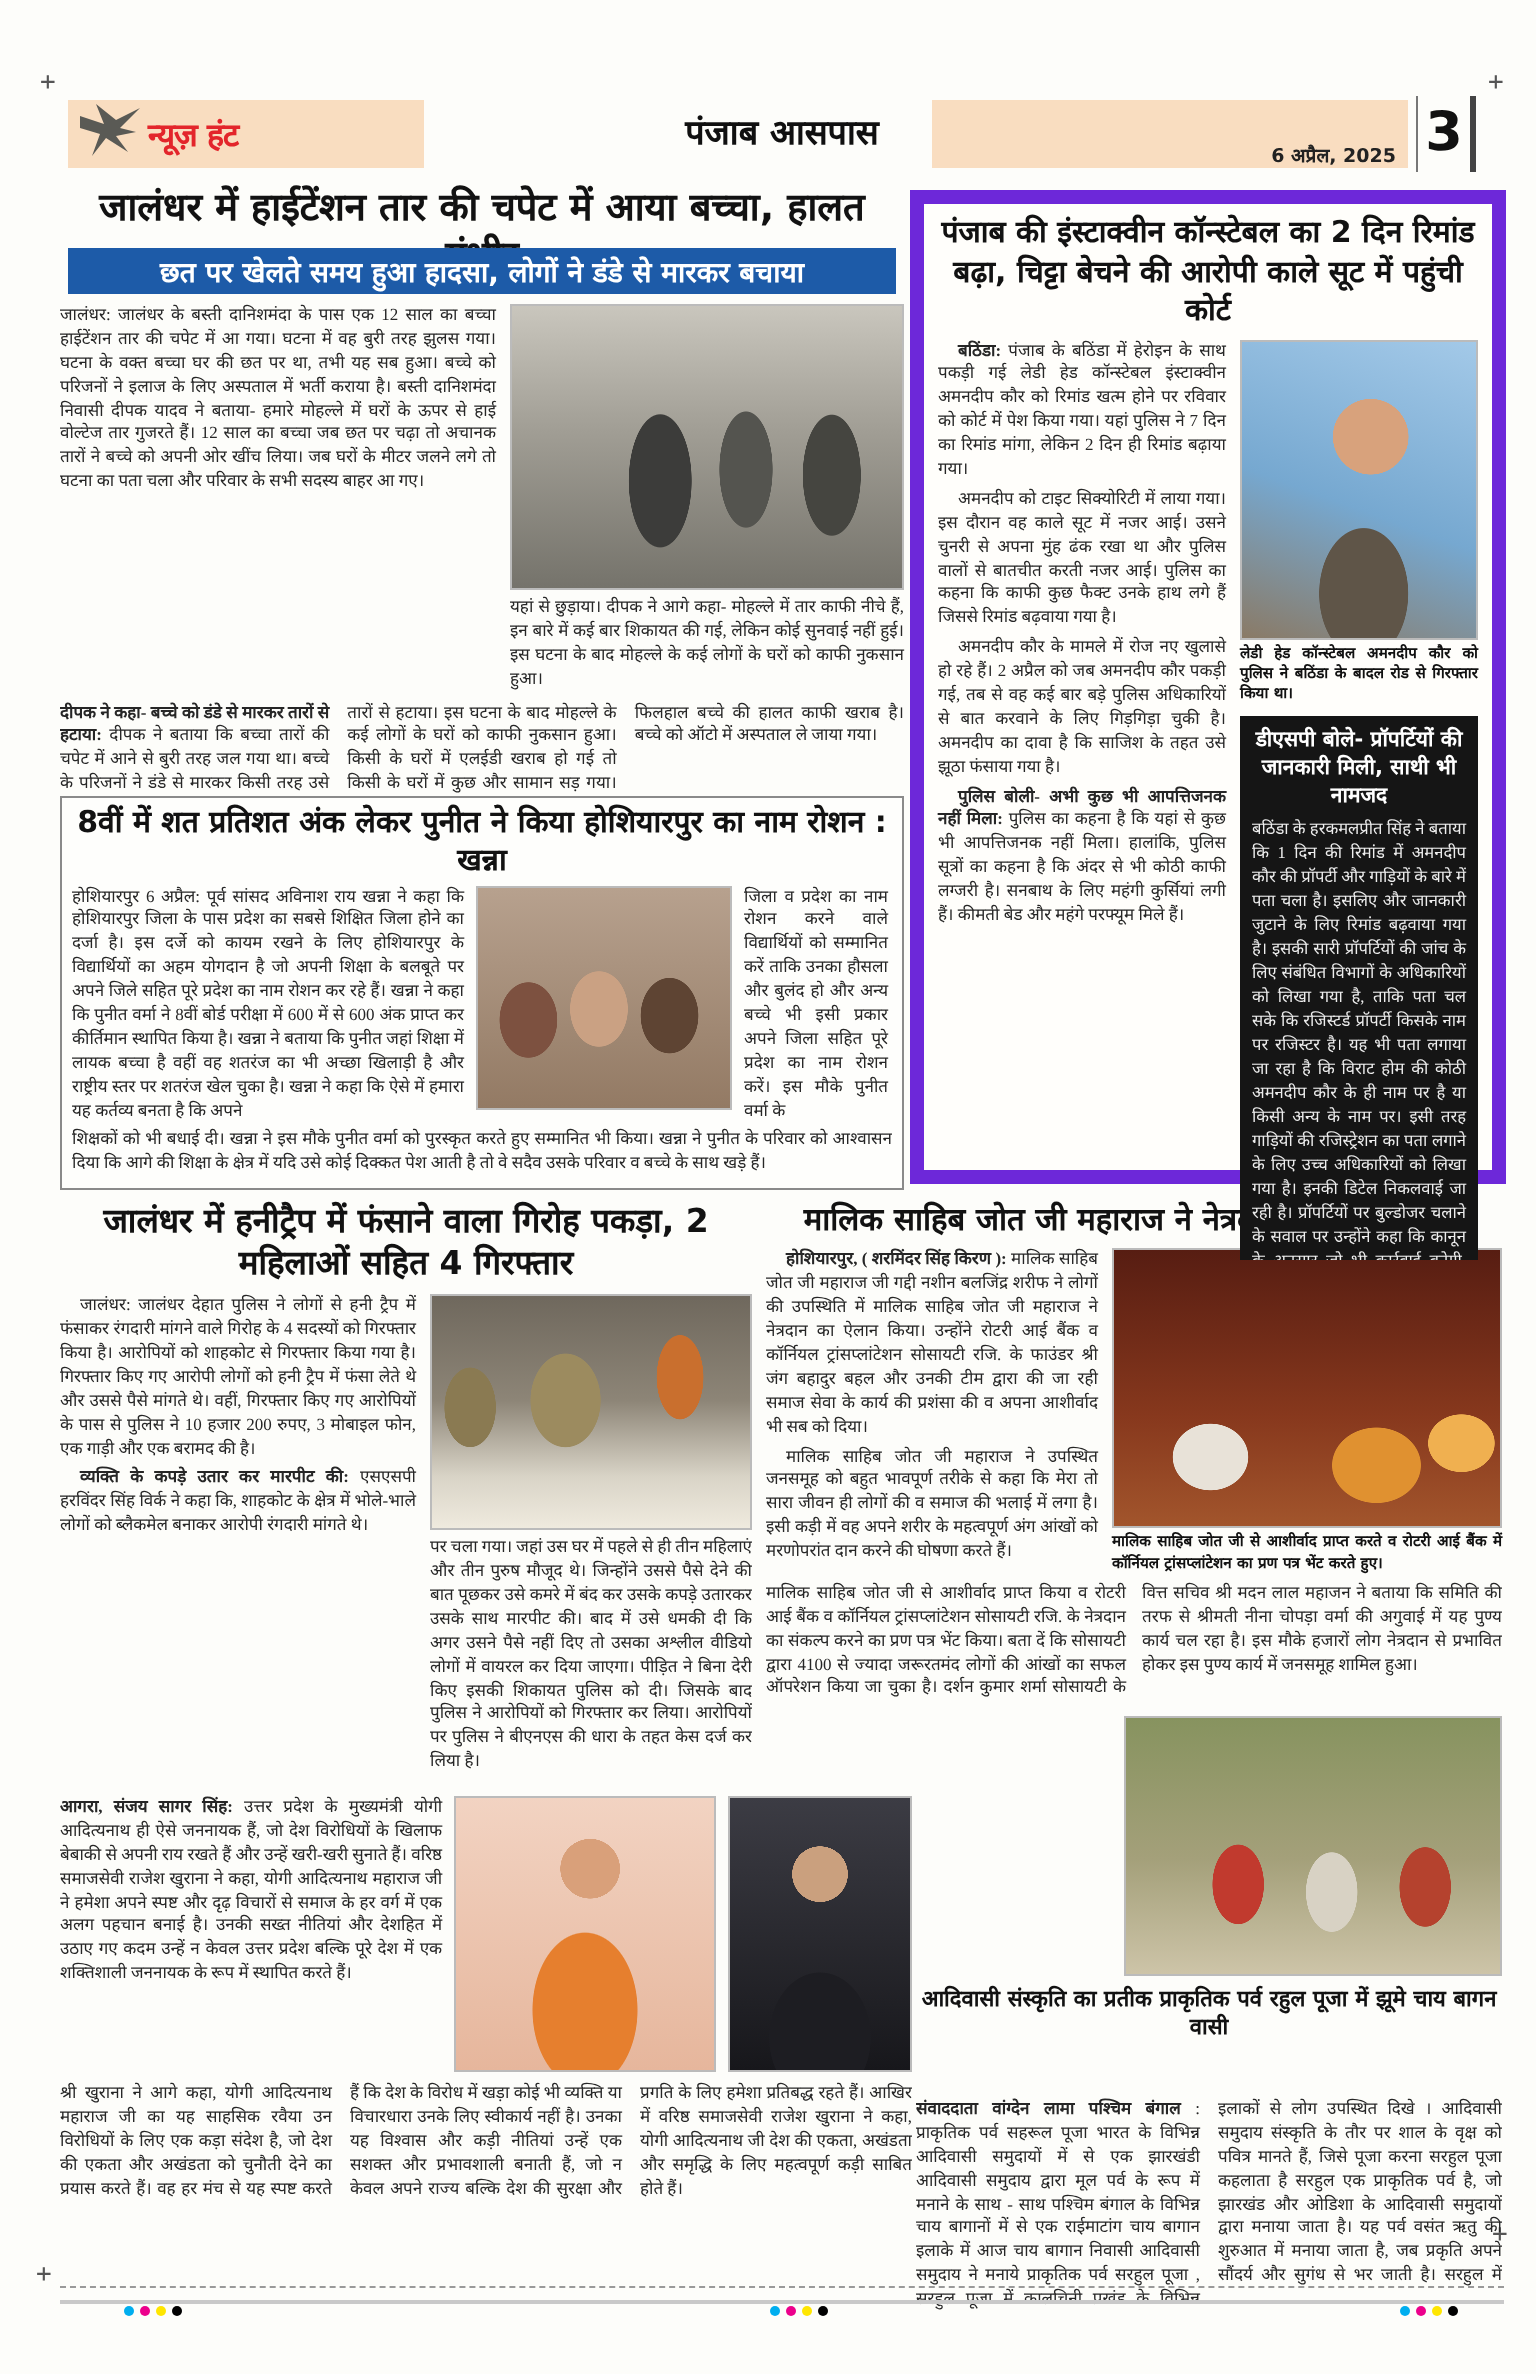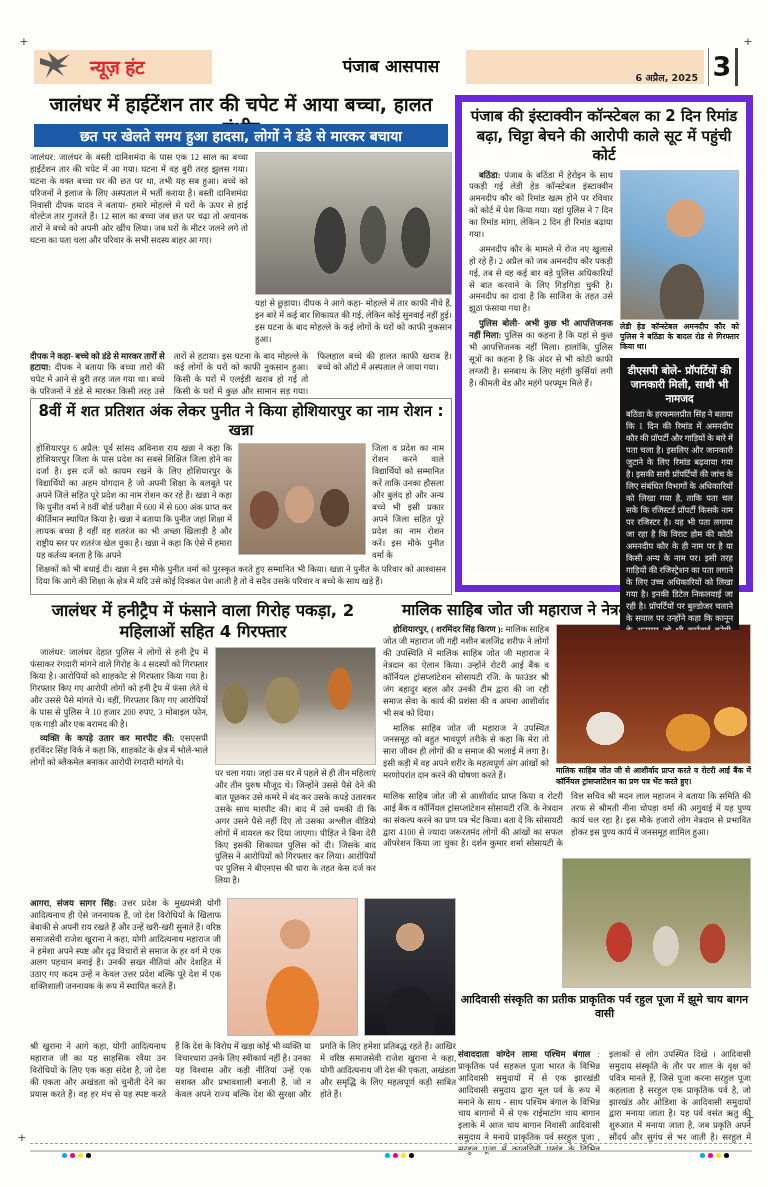--- a/index.html
+++ b/index.html
@@ -7,21 +7,21 @@
   .page {
     position:relative; width:768px; height:1187px; margin:0 auto;
     background:#fdfdfa; overflow:hidden;
     font-family:"Liberation Serif", serif; color:#222;
   }
   .cross { position:absolute; color:#555; font-size:13px; font-family:"DejaVu Sans Mono", monospace; }
   
   .masthead { position:absolute; left:30px; top:48px; width:722px; height:38px; }
   .logo-band { position:absolute; left:4px; top:2px; width:178px; height:34px;
     background:#f9ddc0; display:flex; align-items:center; padding-left:4px; }
-  .logo-text { font-family:"DejaVu Sans", sans-serif; font-weight:bold; font-size:19px; color:#e3252b; margin-left:18px; letter-spacing:-0.5px;}
+  .logo-text { font-family:"DejaVu Sans", sans-serif; font-weight:bold; font-size:16px; color:#e3252b; margin-left:2px; letter-spacing:-0.5px;}
   .section-title { position:absolute; left:50%; top:6px; transform:translateX(-50%);
     font-family:"DejaVu Sans", sans-serif; font-weight:bold; font-size:17px; color:#101010; }
   .date-band { position:absolute; right:48px; top:2px; width:238px; height:34px; background:#f9ddc0;
     display:flex; align-items:flex-end; justify-content:flex-end; padding-right:6px; }
   .date-text { font-family:"DejaVu Sans", sans-serif; font-weight:bold; font-size:9.5px; color:#222; }
   .page-no { position:absolute; right:14px; top:0px; width:30px; height:38px; text-align:center;
     font-family:"DejaVu Sans", sans-serif; font-weight:bold; font-size:27px; color:#111;
     border-left:1px solid #777; border-right:3px solid #444; line-height:38px;}
   
   .headline { font-family:"DejaVu Sans", sans-serif; font-weight:bold; color:#121212; text-align:center; line-height:1.25; }
@@ -233,20 +233,21 @@
   <div class="f-body body-txt">
     <span class="lead-b">संवाददाता वांग्देन लामा पश्चिम बंगाल</span><span> : प्राकृतिक पर्व सहरूल पूजा भारत के विभिन्न आदिवासी समुदायों में से एक झारखंडी आदिवासी समुदाय द्वारा मूल पर्व के रूप में मनाने के साथ - साथ पश्चिम बंगाल के विभिन्न चाय बागानों में से एक राईमाटांग चाय बागान इलाके में आज चाय बागान निवासी आदिवासी समुदाय ने मनाये प्राकृतिक पर्व सरहुल पूजा , सरहुल पूजा में कालचिनी प्रखंड के विभिन्न इलाकों से लोग उपस्थित</span>
     <span>दिखे । आदिवासी समुदाय संस्कृति के तौर पर शाल के वृक्ष को पवित्र मानते हैं, जिसे पूजा करना सरहुल पूजा कहलाता है सरहुल एक प्राकृतिक पर्व है, जो झारखंड और ओडिशा के आदिवासी समुदायों द्वारा मनाया जाता है। यह पर्व वसंत ऋतु की शुरुआत में मनाया जाता है, जब प्रकृति अपने सौंदर्य और सुगंध से भर जाती है। सरहुल में प्रकृति की पूजा की जाती है, जिसमें पेड़-पौधों, फूलों और जानवरों को सम्मानित किया जाता है।</span>
   </div>
 
   <div class="g-box">
     <div class="headline g-head">पंजाब की इंस्टाक्वीन कॉन्स्टेबल का 2 दिन रिमांड बढ़ा, चिट्टा बेचने की आरोपी काले सूट में पहुंची कोर्ट</div>
     <div class="g-row">
       <div class="g-col1 body-txt">
         <p><span class="lead-b">बठिंडा:</span><span> पंजाब के बठिंडा में हेरोइन के साथ पकड़ी गई लेडी हेड कॉन्स्टेबल इंस्टाक्वीन अमनदीप कौर को रिमांड खत्म होने पर रविवार को कोर्ट में पेश किया गया। यहां पुलिस ने 7 दिन का रिमांड मांगा, लेकिन 2 दिन ही रिमांड बढ़ाया गया।</span></p>
+        <p>अमनदीप को टाइट सिक्योरिटी में लाया गया। इस दौरान वह काले सूट में नजर आई। उसने चुनरी से अपना मुंह ढंक रखा था और पुलिस वालों से बातचीत करती नजर आई। पुलिस का कहना कि काफी कुछ फैक्ट उनके हाथ लगे हैं जिससे रिमांड बढ़वाया गया है।</p>
         <p>अमनदीप कौर के मामले में रोज नए खुलासे हो रहे हैं। 2 अप्रैल को जब अमनदीप कौर पकड़ी गई, तब से वह कई बार बड़े पुलिस अधिकारियों से बात करवाने के लिए गिड़गिड़ा चुकी है। अमनदीप का दावा है कि साजिश के तहत उसे झूठा फंसाया गया है।</p>
         <p><span class="lead-b">पुलिस बोली- अभी कुछ भी आपत्तिजनक नहीं मिला:</span><span> पुलिस का कहना है कि यहां से कुछ भी आपत्तिजनक नहीं मिला। हालांकि, पुलिस सूत्रों का कहना है कि अंदर से भी कोठी काफी लग्जरी है। सनबाथ के लिए महंगी कुर्सियां लगी हैं। कीमती बेड और महंगे परफ्यूम मिले हैं।</span></p>
       </div>
       <div class="g-right">
         <div class="photo g-photo ph-selfie"></div>
         <div class="caption">लेडी हेड कॉन्स्टेबल अमनदीप कौर को पुलिस ने बठिंडा के बादल रोड से गिरफ्तार किया था।</div>
         <div class="black-box">
           <div class="bb-title">डीएसपी बोले- प्रॉपर्टियों की जानकारी मिली, साथी भी नामजद</div>
           <div class="bb-body">बठिंडा के हरकमलप्रीत सिंह ने बताया कि 1 दिन की रिमांड में अमनदीप कौर की प्रॉपर्टी और गाड़ियों के बारे में पता चला है। इसलिए और जानकारी जुटाने के लिए रिमांड बढ़वाया गया है। इसकी सारी प्रॉपर्टियों की जांच के लिए संबंधित विभागों के अधिकारियों को लिखा गया है, ताकि पता चल सके कि रजिस्टर्ड प्रॉपर्टी किसके नाम पर रजिस्टर है। यह भी पता लगाया जा रहा है कि विराट होम की कोठी अमनदीप कौर के ही नाम पर है या किसी अन्य के नाम पर। इसी तरह गाड़ियों की रजिस्ट्रेशन का पता लगाने के लिए उच्च अधिकारियों को लिखा गया है। इनकी डिटेल निकलवाई जा रही है। प्रॉपर्टियों पर बुल्डोजर चलाने के सवाल पर उन्होंने कहा कि कानून के अनुसार जो भी कार्रवाई बनेगी, करेंगे।</div>
         </div>

